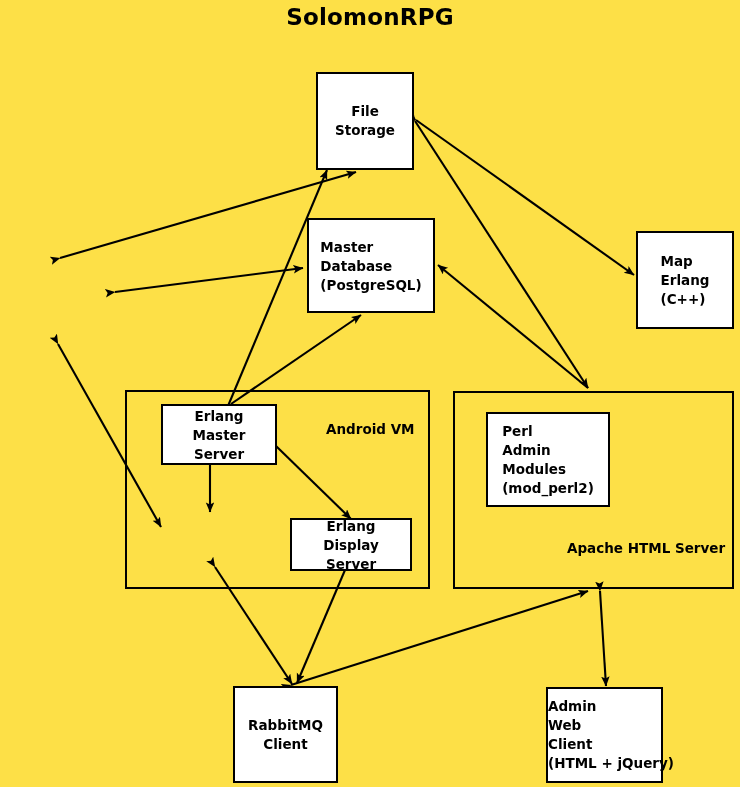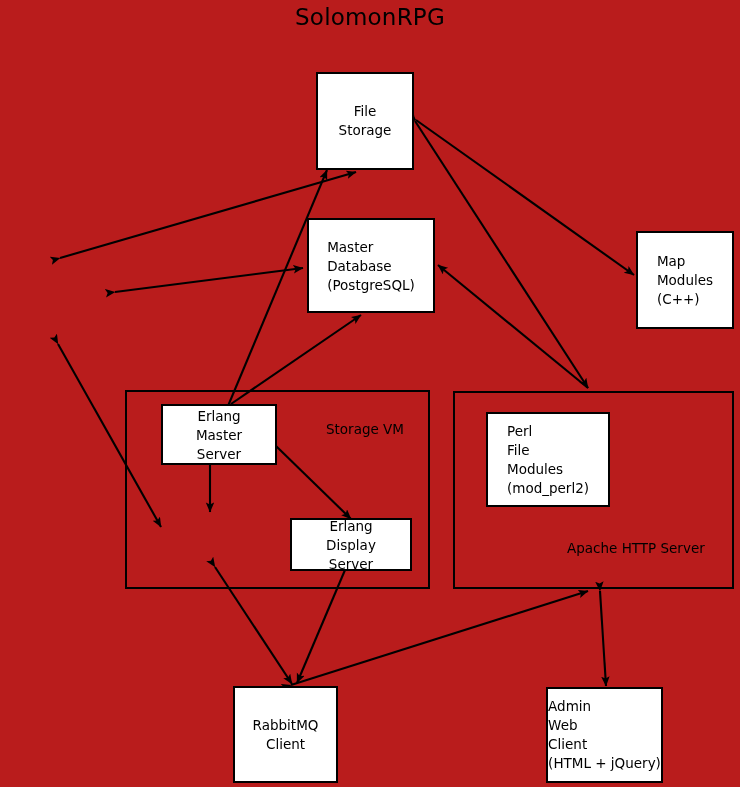--- a/index.html
+++ b/index.html
@@ -9,22 +9,23 @@
     background: #ffffff;
   }
   body {
     font-family: "DejaVu Sans", sans-serif;
     color: #000000;
   }
   #canvas {
     position: relative;
     width: 740px;
     height: 787px;
-    background: #b91c1c;
+    background: #fde047;
     overflow: hidden;
+    font-weight: bold;
   }
   #diagram-title {
     position: absolute;
     left: 0;
     top: 4px;
     width: 740px;
     text-align: center;
     font-size: 23px;
     font-family: "DejaVu Sans", sans-serif;
     color: #000000;
@@ -128,61 +129,61 @@
 
       <line x1="345" y1="570" x2="297" y2="683" marker-end="url(#ah)"></line>
 
       <line x1="291" y1="685" x2="588" y2="591" marker-start="url(#ah)" marker-end="url(#ah)"></line>
 
       <line x1="600" y1="591" x2="606" y2="686" marker-start="url(#ah)" marker-end="url(#ah)"></line>
     </g>
   </svg>
 
   <div class="container z-mid" style="left:125px; top:390px; width:305px; height:199px;">
-    <div class="clabel" style="left: 199px; top: 28px; white-space: pre;">Storage VM</div>
+    <div class="clabel" style="left: 199px; top: 28px; white-space: pre;">Android VM</div>
   </div>
 
   <div class="container z-mid" style="left:453px; top:391px; width:281px; height:198px;">
-    <div class="clabel" style="left: 112px; top: 146px; white-space: pre;">Apache HTTP Server</div>
+    <div class="clabel" style="left: 112px; top: 146px; white-space: pre;">Apache HTML Server</div>
   </div>
 
   <div class="node center z-top" style="left:316px; top:72px; width:98px; height:98px;padding-left:12px;">
     <div class="lbl" style="white-space: pre;">File
 Storage</div>
   </div>
 
 
   <div class="node blockcenter z-top" style="left:307px; top:218px; width:128px; height:95px;">
     <div class="lbl" style="white-space: pre;"><span style="white-space: pre;">Master
 Database
 (PostgreSQL)</span></div>
   </div>
 
   <div class="node blockcenter z-top" style="left:636px; top:231px; width:98px; height:98px;">
     <div class="lbl" style="white-space: pre;"><span style="white-space: pre;">Map
-Modules
+Erlang
 (C++)</span></div>
   </div>
 
   <div class="node center z-top" style="left:161px; top:404px; width:116px; height:61px;">
     <div class="lbl" style="white-space: pre;">Erlang
 Master
 Server</div>
   </div>
 
 
   <div class="node center z-top" style="left:290px; top:518px; width:122px; height:53px;">
     <div class="lbl" style="white-space: pre;">Erlang
 Display
 Server</div>
   </div>
 
   <div class="node blockcenter z-top" style="left:486px; top:412px; width:124px; height:95px;">
     <div class="lbl" style="white-space: pre;"><span style="white-space: pre;">Perl
-File
+Admin
 Modules
 (mod_perl2)</span></div>
   </div>
 
   <div class="node center z-top" style="left:233px; top:686px; width:105px; height:97px;">
     <div class="lbl" style="white-space: pre;">RabbitMQ
 Client</div>
   </div>
 
   <div class="node blockcenter z-top" style="left:546px; top:687px; width:117px; height:96px;">

